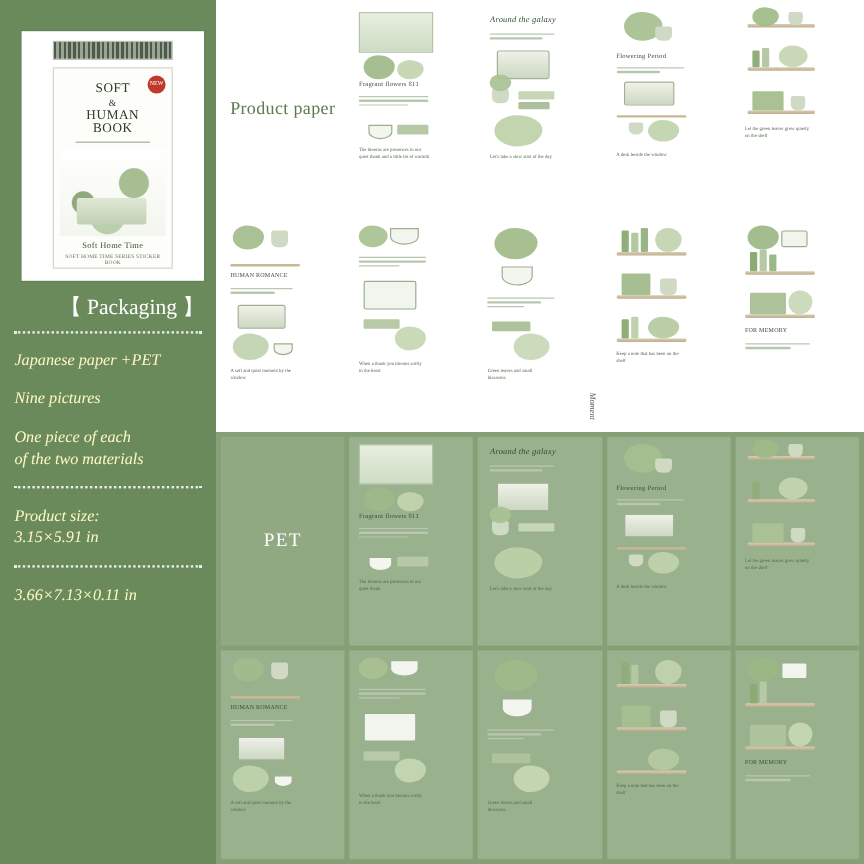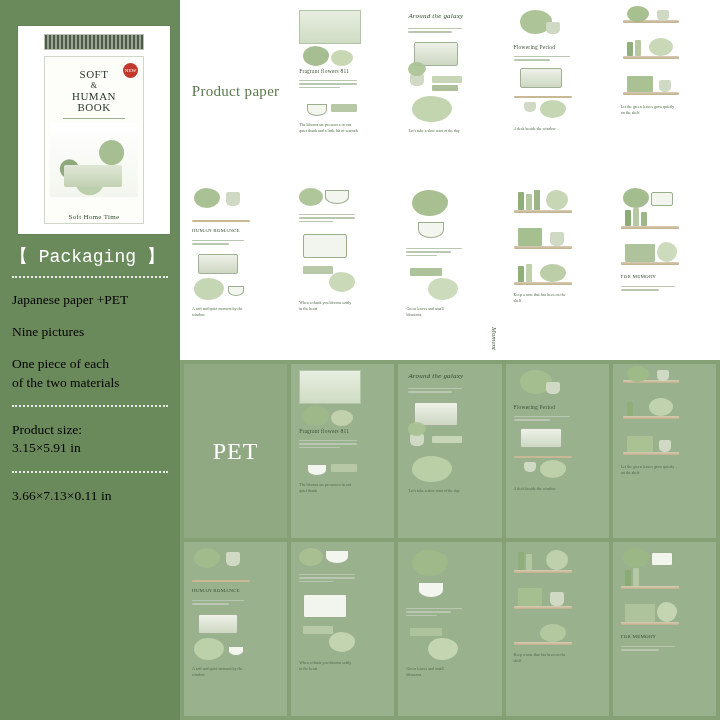--- a/index.html
+++ b/index.html
@@ -87,51 +87,52 @@
   }
   .pack-art:after {
     content: "";
     position: absolute;
     left: 14px; bottom: 10px;
     width: 58px; height: 22px;
     background: linear-gradient(180deg, #dfe7d5, #c3d1b4);
     border-radius: 2px;
   }
   .pack-sub {
-    font-size: 7px; color: #33502f; margin-top: 16px; letter-spacing: .3px;
+    font-size: 7px; color: #33502f; margin-top: 4px; letter-spacing: .3px;
   }
   .pack-sub2 {
     font-size: 4.5px; color: #5d7356; margin-top: 2px; letter-spacing: .2px;
   }
 
   .bracket-title {
     font-size: 18px;
-    text-align: left;
+    text-align: right;
     margin: 4px 0 2px 0;
     letter-spacing: 0px;
-    font-family: Liberation Mono, monospace;
+    font-family: Liberation Serif, serif;
   }
   .script-title {
     font-size: 19px;
     font-style: italic;
     font-family: "DejaVu Serif", serif;
     text-align: center;
     margin: 6px 0 8px 0;
     letter-spacing: .5px;
   }
   .dotted {
     border-top: 2px dotted rgba(255,255,255,.85);
     margin: 6px 2px;
     height: 0;
   }
   .spec {
     font-size: 13.5px;
     line-height: 1.35;
     margin: 7px 2px;
-    color: #000000;
+    color: #fef9c3;
+    font-style: italic;
   }
   .spec.block { margin: 8px 2px; }
   .spec .l2 { display: block; }
 
   
   .right {
     width: 540px;
     height: 720px;
     position: relative;
     background: #ffffff;
@@ -162,21 +163,21 @@
     justify-content: center;
     text-align: center;
     font-size: 15px;
     color: #5c7a4e;
     font-family: "Liberation Serif", serif;
     letter-spacing: .3px;
     line-height: 1.2;
   }
   .sec-pet .label-cell {
     color: #ffffff;
-    font-size: 24px;
+    font-size: 16px;
     letter-spacing: 1px;
     background: rgba(255,255,255,0.10);
   }
 
   
   .sticker {
     position: absolute;
     inset: 0;
     padding: 5px 6px;
   }

